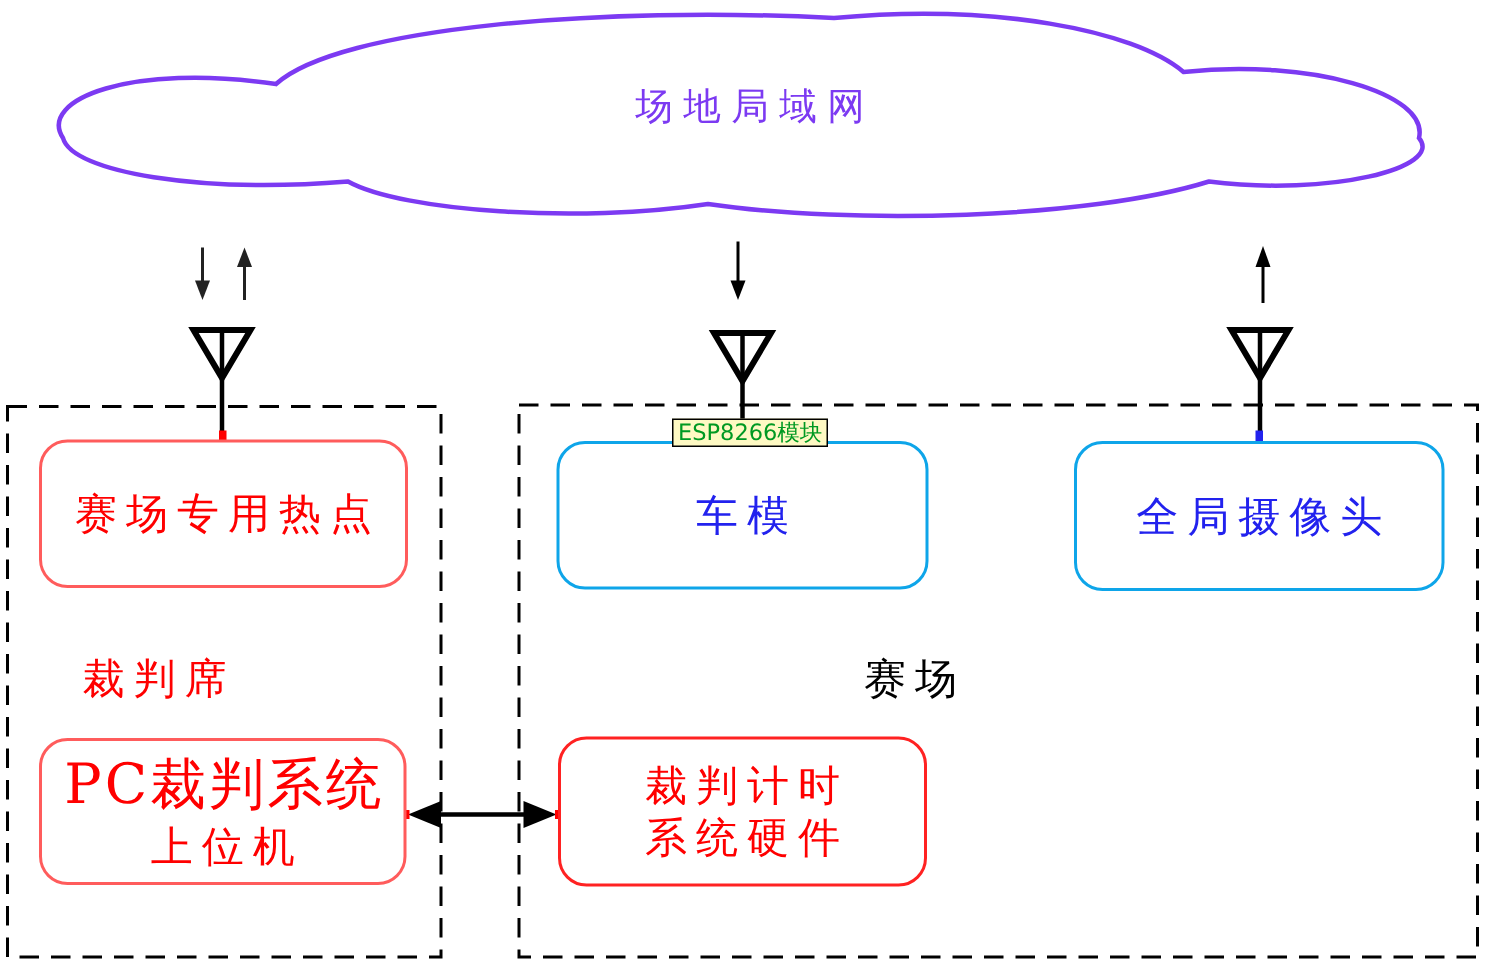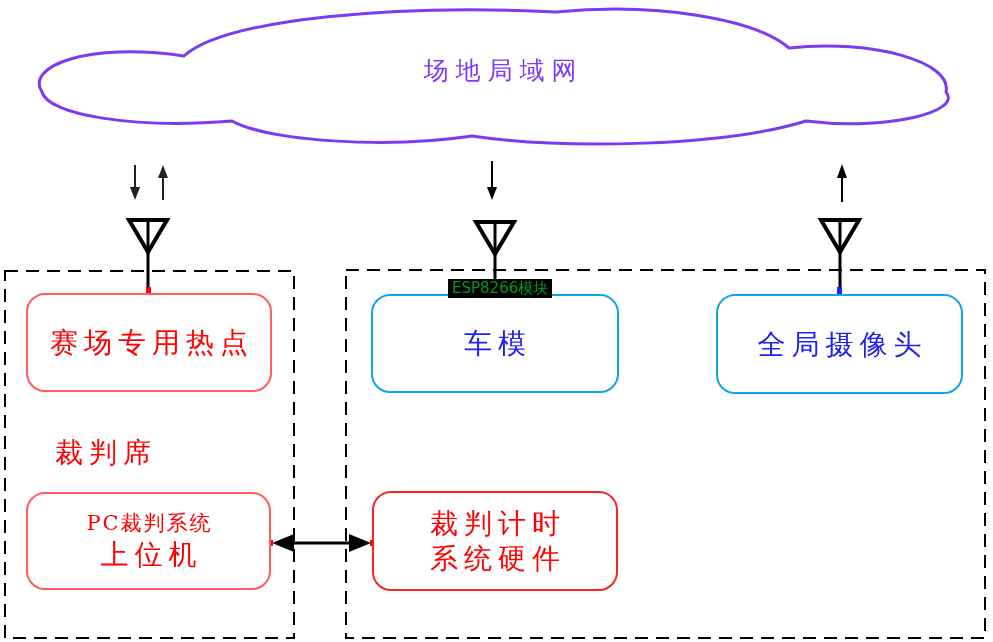--- a/index.html
+++ b/index.html
@@ -17,38 +17,38 @@
     background:#ffffff;
     box-sizing:border-box;
     text-align:center;
     line-height:1.25;
     border-radius:19px;
   }
   .node-red{border:2px solid #ff5c5c;color:#ff0000;}
   .node-red-bright{border:2px solid #ff2222;color:#ff0000;}
   .node-blue{border:2px solid #0ea5e9;color:#2222ee;}
   .node-text{font-size:28px;letter-spacing:6px;text-indent:6px;}
-  .node-text-mixed{font-size:21px;letter-spacing:2px;text-indent:2px;}
+  .node-text-mixed{font-size:37px;letter-spacing:2px;text-indent:2px;}
   .area-label{
     position:absolute;
     font-size:28px;letter-spacing:6px;text-indent:6px;
     text-align:left;line-height:30px;
   }
   .cloud-label{
     position:absolute;
     left:370px;top:54px;width:260px;
     text-align:center;
     font-size:25px;letter-spacing:7px;text-indent:7px;
     color:#7c3af2;
   }
   .esp-tag{
     position:absolute;
     left:448px;top:279px;
     border:1px solid #000000;
-    background:#000000;
+    background:#fef9c3;
     color:#009922;
     font-size:15px;line-height:17px;
     padding:0 3px;
     z-index:6;
     letter-spacing:0;
     font-family:"DejaVu Sans","Liberation Sans",sans-serif;
   }
   .lbl-red{color:#ff0000;}
   .lbl-black{color:#000000;}
 </style>
@@ -133,19 +133,20 @@
   <div class="esp-tag">ESP8266模块</div>
 
   <div class="node node-blue" style="left:371px;top:294px;width:248px;height:99px;">
     <div class="node-text">车模</div>
   </div>
 
   <div class="node node-blue" style="left:716px;top:294px;width:247px;height:100px;">
     <div class="node-text">全局摄像头</div>
   </div>
 
+  <div class="area-label lbl-black" style="left:570px;top:438px;width:200px;">赛场</div>
 
   <div class="node node-red-bright" style="left:372px;top:491px;width:246px;height:100px;">
     <div class="node-text">裁判计时</div>
     <div class="node-text">系统硬件</div>
   </div>
 
 </div>
 
 </body></html>

